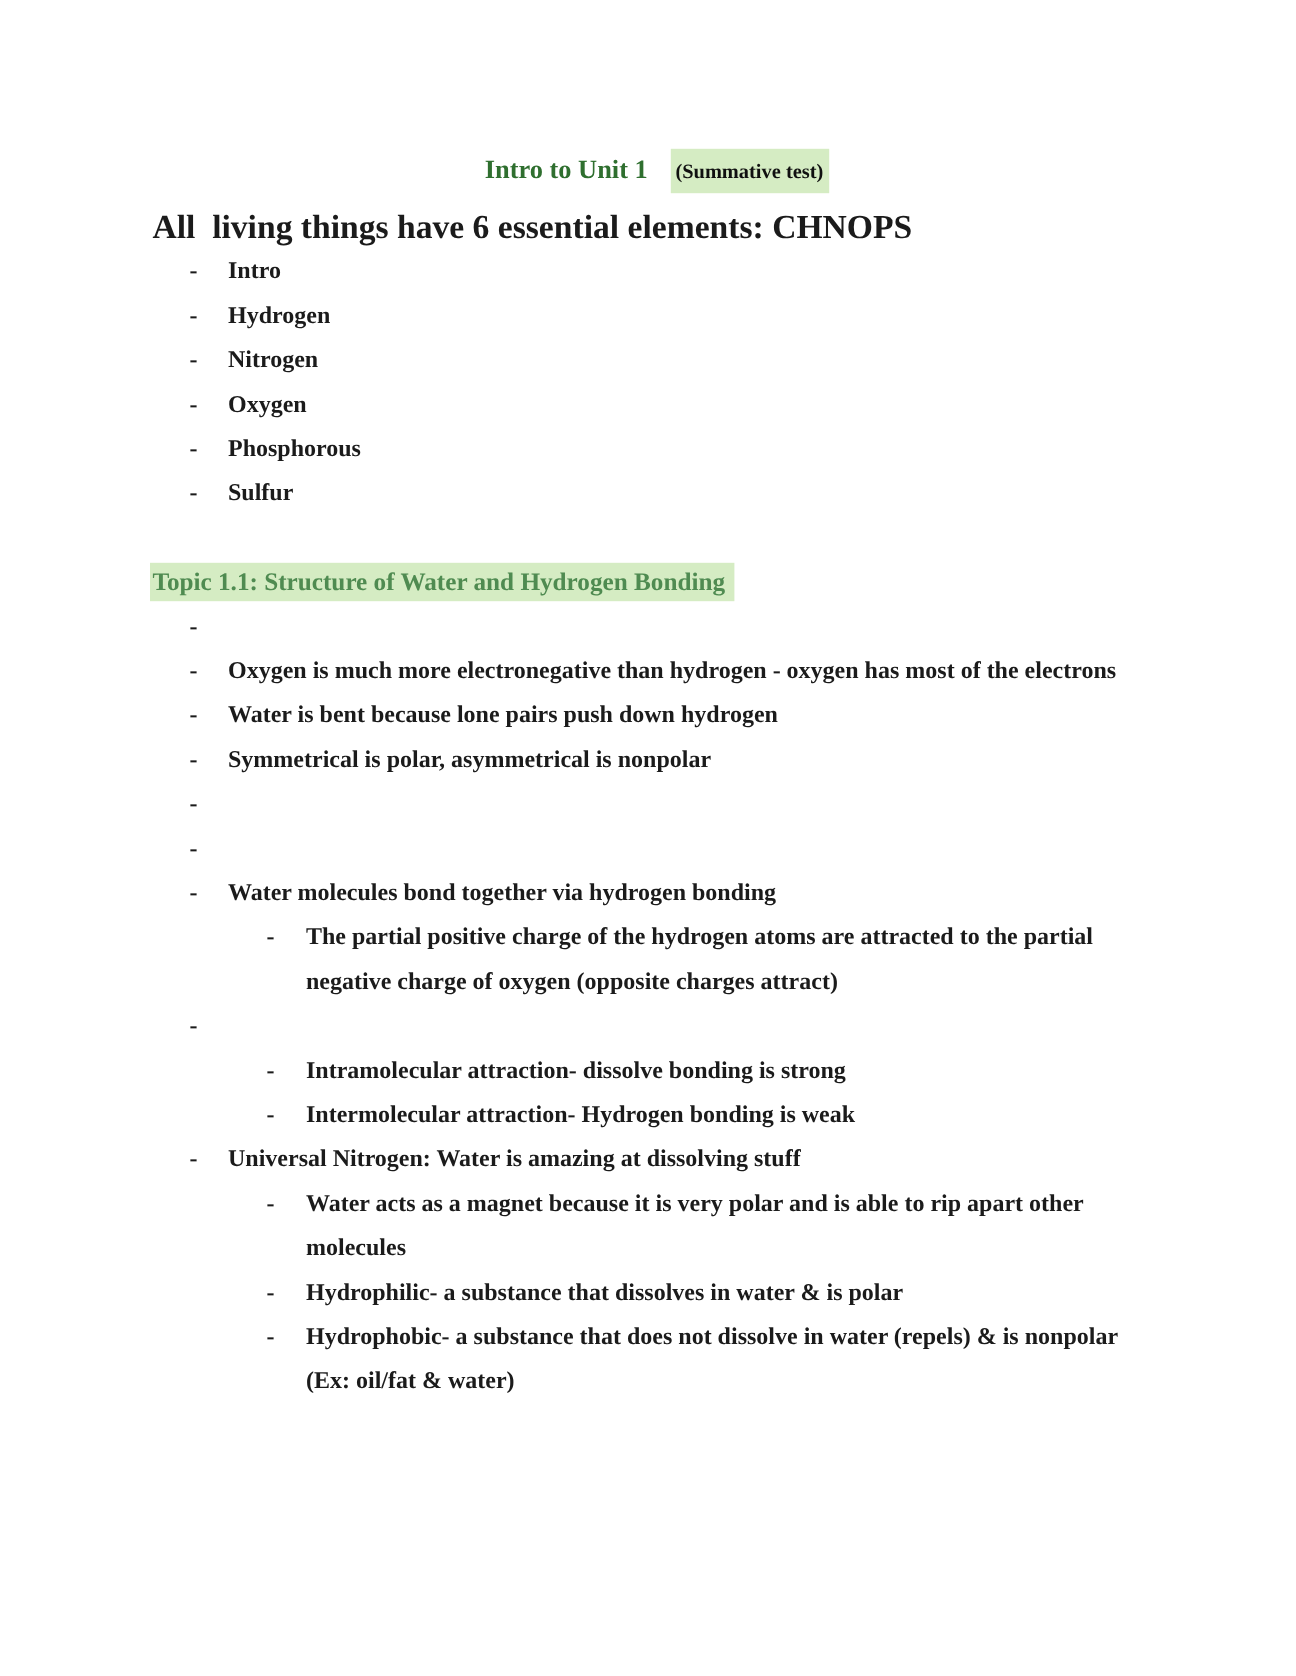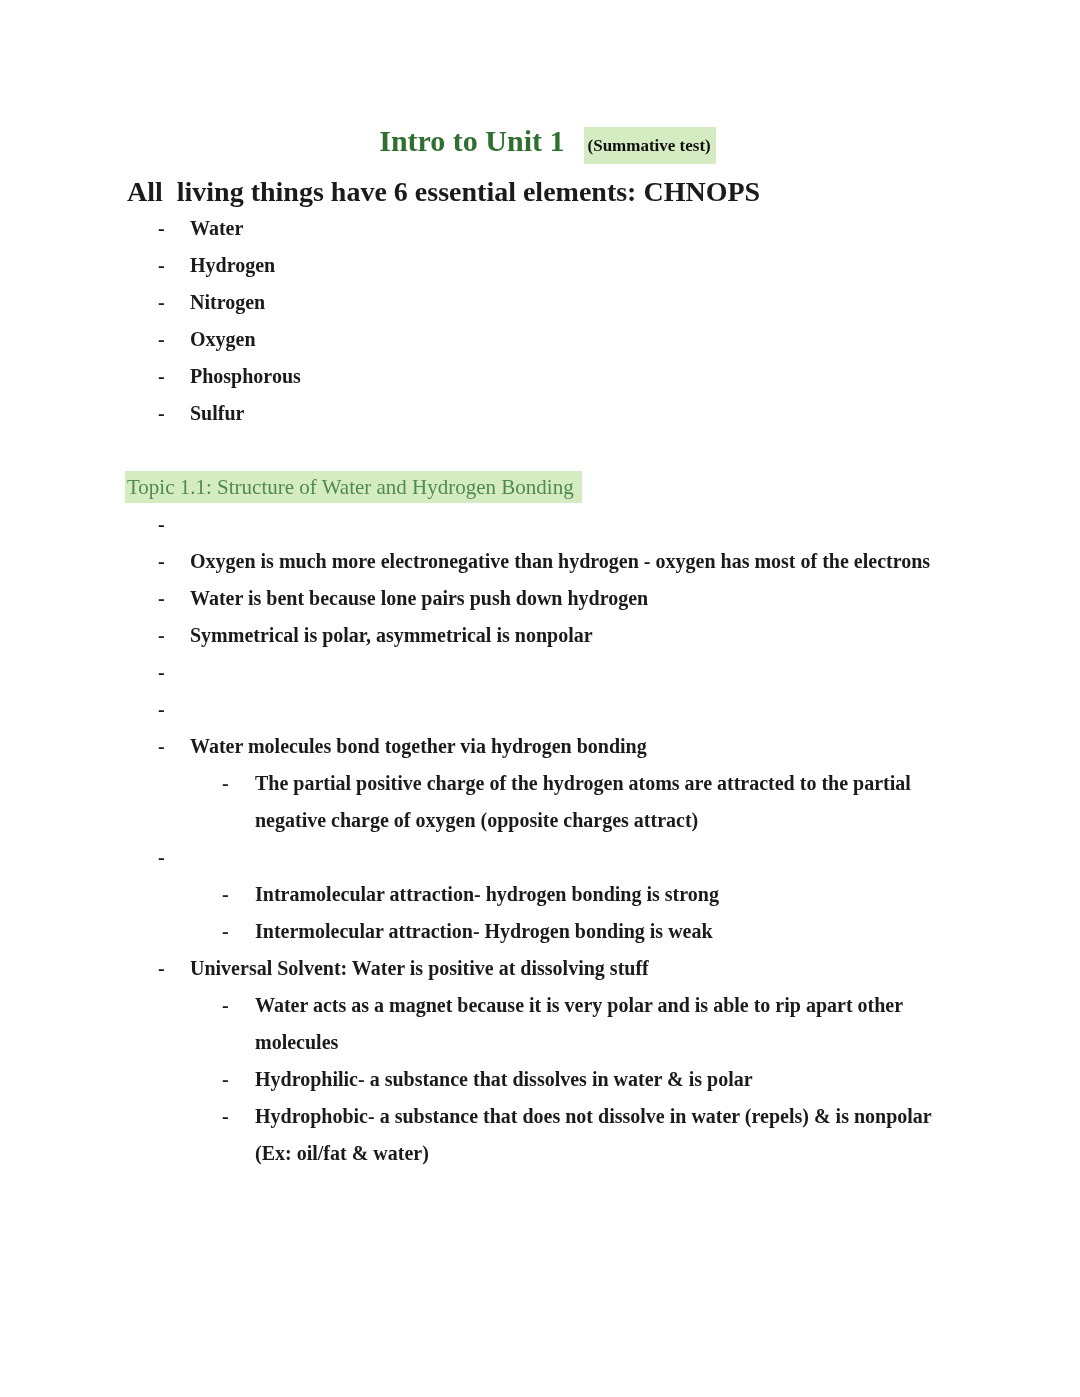--- a/index.html
+++ b/index.html
@@ -22,21 +22,21 @@
     width: 1080px;
     height: 1397px;
     padding: 122px 112px 0 127px;
   }
   .doc-title {
     text-align: center;
     white-space: nowrap;
     line-height: 38px;
   }
   .title-main {
-    font-size: 30px;
+    font-size: 22px;
     color: var(--title-green);
   }
   .title-suffix {
     font-size: 17px;
     color: #101010;
     background: var(--hl);
     padding: 9px 5px 9px 4px;
     margin-left: 15px;
   }
   .intro {
@@ -51,21 +51,21 @@
     line-height: 37px;
   }
   .bullet-row .dash { flex: 0 0 32px; }
   .bullet-row.level-1 { margin-left: 31px; }
   .bullet-row.level-2 { margin-left: 95px; }
   .bullet-row.level-2 .dash { flex: 0 0 33px; }
   .section-heading {
     margin-top: 37px;
     font-size: 21px;
     line-height: 37px;
-    font-weight: 400;
+    font-weight: 700;
   }
   .heading-text {
     background: var(--hl);
     color: var(--heading-green);
     padding: 4px 8px 4px 2px;
     margin-left: -2px;
   }
 </style>
 </head>
 <body>
@@ -75,21 +75,21 @@
   <div class="doc-title">
     <span class="title-main">Intro to Unit 1</span>
     <span class="title-suffix">(Summative test)</span>
   </div>
 
   <p class="intro">All  living things have 6 essential elements: CHNOPS</p>
 
   <div class="list elements">
       <div class="bullet-row level-1">
         <span class="dash">-</span>
-        <span class="text">Water</span>
+        <span class="text">Intro</span>
       </div>
       <div class="bullet-row level-1">
         <span class="dash">-</span>
         <span class="text">Hydrogen</span>
       </div>
       <div class="bullet-row level-1">
         <span class="dash">-</span>
         <span class="text">Nitrogen</span>
       </div>
       <div class="bullet-row level-1">
@@ -138,29 +138,29 @@
       </div>
       <div class="bullet-row level-2">
         <span class="dash">-</span>
         <span class="text">The partial positive charge of the hydrogen atoms are attracted to the partial negative charge of oxygen (opposite charges attract)</span>
       </div>
       <div class="bullet-row level-1">
         <span class="dash">-</span>
       </div>
       <div class="bullet-row level-2">
         <span class="dash">-</span>
-        <span class="text">Intramolecular attraction- hydrogen bonding is strong</span>
+        <span class="text">Intramolecular attraction- dissolve bonding is strong</span>
       </div>
       <div class="bullet-row level-2">
         <span class="dash">-</span>
         <span class="text">Intermolecular attraction- Hydrogen bonding is weak</span>
       </div>
       <div class="bullet-row level-1">
         <span class="dash">-</span>
-        <span class="text">Universal Solvent: Water is positive at dissolving stuff</span>
+        <span class="text">Universal Nitrogen: Water is amazing at dissolving stuff</span>
       </div>
       <div class="bullet-row level-2">
         <span class="dash">-</span>
         <span class="text">Water acts as a magnet because it is very polar and is able to rip apart other molecules</span>
       </div>
       <div class="bullet-row level-2">
         <span class="dash">-</span>
         <span class="text">Hydrophilic- a substance that dissolves in water &amp; is polar</span>
       </div>
       <div class="bullet-row level-2">

